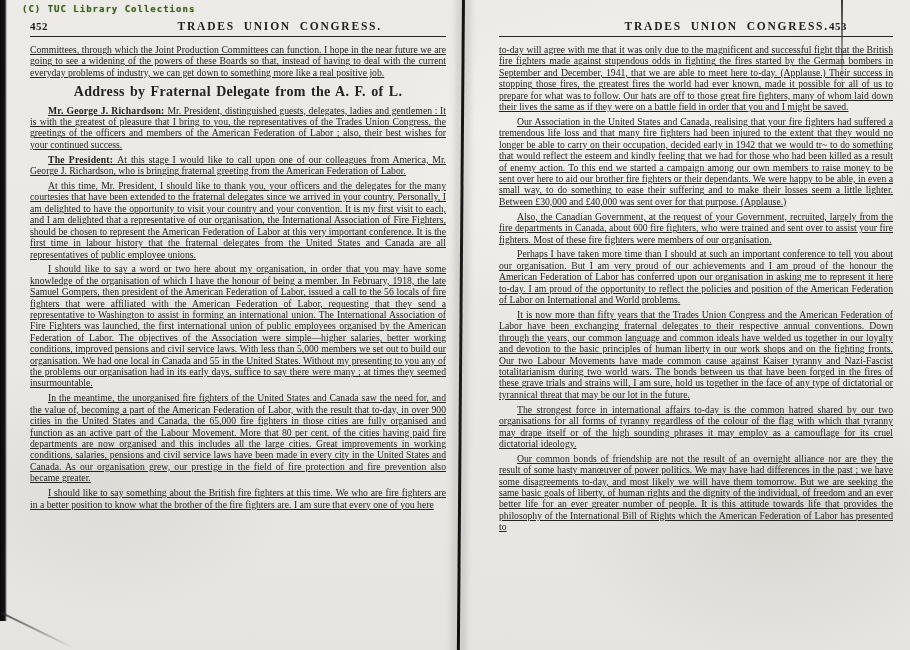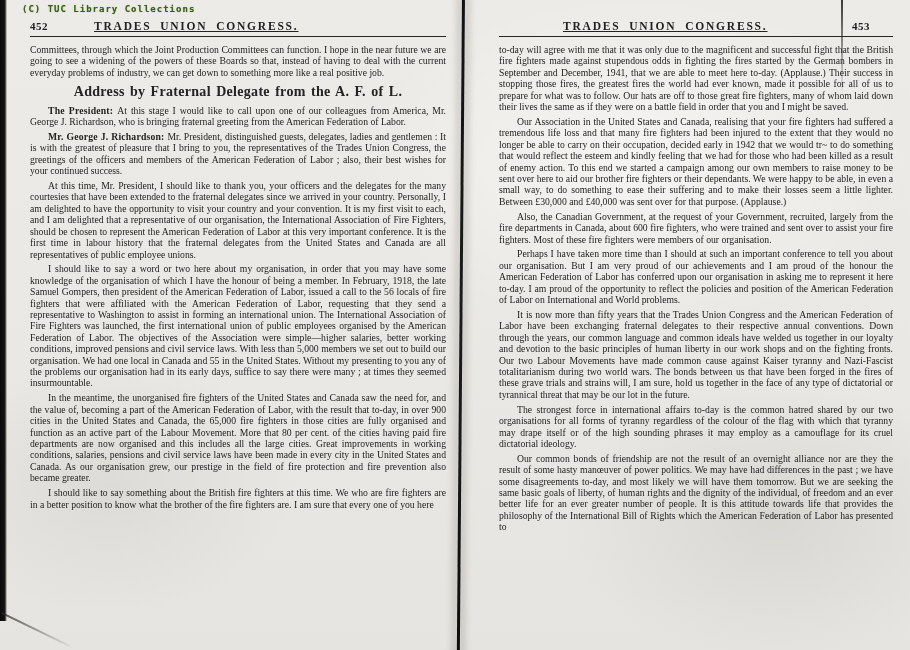--- a/index.html
+++ b/index.html
@@ -40,24 +40,24 @@
   }
   .page{position:absolute;top:20px;z-index:10;}
   .page-left{left:30px;width:416px;}
   .page-right{left:499px;width:394px;}
   .page-header{
     display:flex;align-items:baseline;
     font-weight:bold;font-size:11.5px;letter-spacing:.5px;
     border-bottom:1.6px solid #262626;padding-bottom:4px;margin-bottom:7px;
   }
   .page-header .pagenum{width:64px;font-size:11px;}
-  .page-right .page-header .pagenum{text-align:center;}
-  .page-header .ptitle{flex:1;text-align:left;letter-spacing:1.8px;word-spacing:4px;font-size:11.5px;text-decoration:underline;}
+  .page-right .page-header .pagenum{text-align:left;}
+  .page-header .ptitle{flex:1;text-align:right;letter-spacing:1.8px;word-spacing:4px;font-size:11.5px;}
   .pbody{font-size:9.7px;line-height:11.4px;text-align:justify;color:#232323;}
-  .pbody p{margin:0 0 3.5px 0;}
+  .pbody p{margin:0 0 3.5px 0;text-decoration:underline;}
   .pbody p.ind{text-indent:18px;}
   .pbody b{letter-spacing:.2px;}
   .sect-heading{
     text-align:center;font-weight:bold;font-size:14px;
     margin:8px 0 7px 0;letter-spacing:.3px;word-spacing:1.5px;
   }
 </style>
 </head>
 <body>
 
@@ -69,22 +69,22 @@
 
 <div class="page page-left">
   <div class="page-header">
     <span class="pagenum">452</span>
     <span class="ptitle">TRADES UNION CONGRESS.</span>
     <span class="pagenum"></span>
   </div>
   <div class="pbody">
       <p class="">Committees, through which the Joint Production Committees can function. I hope in the near future we are going to see a widening of the powers of these Boards so that, instead of having to deal with the current everyday problems of industry, we can get down to something more like a real positive job.</p>
       <div class="sect-heading">Address by Fraternal Delegate from the A. F. of L.</div>
+      <p class="ind"><b>Mr. George J. Richardson: </b>Mr. President, distinguished guests, delegates, ladies and gentlemen : It is with the greatest of pleasure that I bring to you, the representatives of the Trades Union Congress, the greetings of the officers and members of the American Federation of Labor ; also, their best wishes for your continued success.</p>
       <p class="ind"><b>The President: </b>At this stage I would like to call upon one of our colleagues from America, Mr. George J. Richardson, who is bringing fraternal greeting from the American Federation of Labor.</p>
-      <p class="ind"><b>Mr. George J. Richardson: </b>Mr. President, distinguished guests, delegates, ladies and gentlemen : It is with the greatest of pleasure that I bring to you, the representatives of the Trades Union Congress, the greetings of the officers and members of the American Federation of Labor ; also, their best wishes for your continued success.</p>
       <p class="ind">At this time, Mr. President, I should like to thank you, your officers and the delegates for the many courtesies that have been extended to the fraternal delegates since we arrived in your country.  Personally, I am delighted to have the opportunity to visit your country and your convention. It is my first visit to each, and I am delighted that a representative of our organisation, the International Association of Fire Fighters, should be chosen to represent the American Federation of Labor at this very important conference.  It is the first time in labour history that the fraternal delegates from the United States and Canada are all representatives of public employee unions.</p>
       <p class="ind">I should like to say a word or two here about my organisation, in order that you may have some knowledge of the organisation of which I have the honour of being a member.  In February, 1918, the late Samuel Gompers, then president of the American Federation of Labor, issued a call to the 56 locals of fire fighters that were affiliated with the American Federation of Labor, requesting that they send a representative to Washington to assist in forming an international union.  The International Association of Fire Fighters was launched, the first international union of public employees organised by the American Federation of Labor.  The objectives of the Association were simple—higher salaries, better working conditions, improved pensions and civil service laws.  With less than 5,000 members we set out to build our organisation.  We had one local in Canada and 55 in the United States.  Without my presenting to you any of the problems our organisation had in its early days, suffice to say there were many ; at times they seemed insurmountable.</p>
       <p class="ind">In the meantime, the unorganised fire fighters of the United States and Canada saw the need for, and the value of, becoming a part of the American Federation of Labor, with the result that to-day, in over 900 cities in the United States and Canada, the 65,000 fire fighters in those cities are fully organised and function as an active part of the Labour Movement.  More that 80 per cent. of the cities having paid fire departments are now organised and this includes all the large cities.  Great improvements in working conditions, salaries, pensions and civil service laws have been made in every city in the United States and Canada.  As our organisation grew, our prestige in the field of fire protection and fire prevention also became greater.</p>
       <p class="ind">I should like to say something about the British fire fighters at this time.  We who are fire fighters are in a better position to know what the brother of the fire fighters are.  I am sure that every one of you here</p>
     </div>
 </div>
 
 <div class="page page-right">
   <div class="page-header">
     <span class="pagenum"></span>

